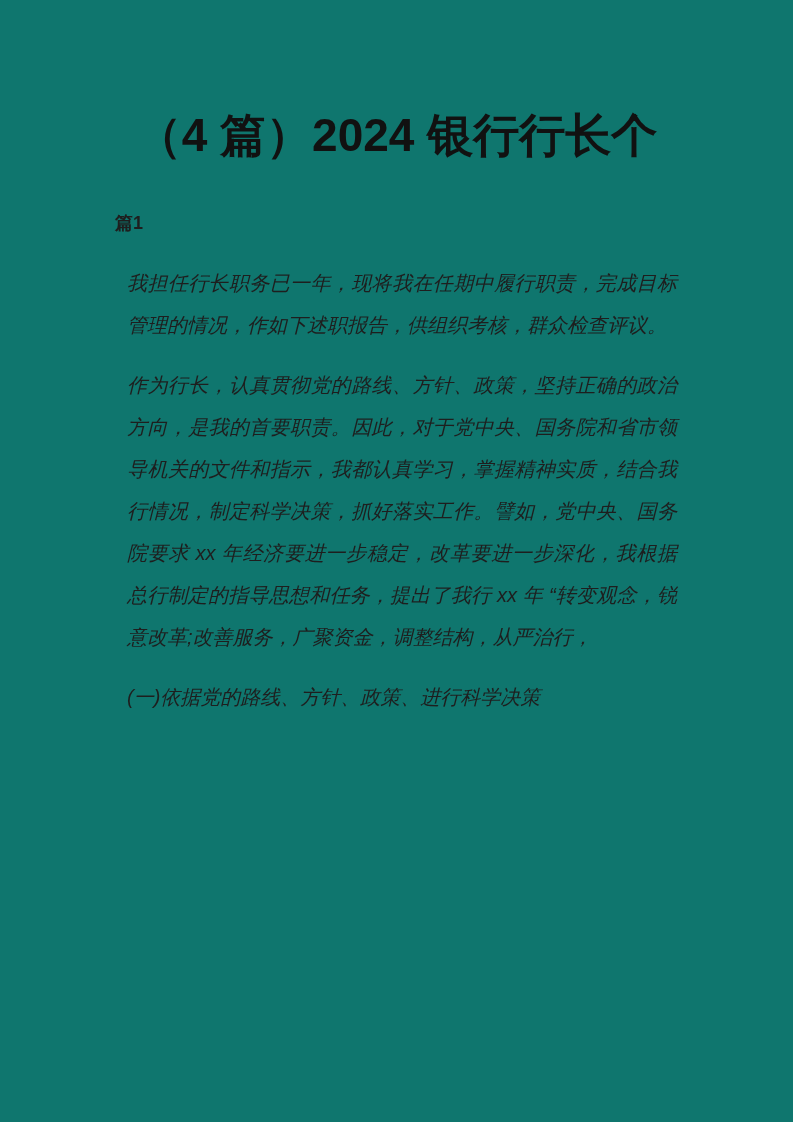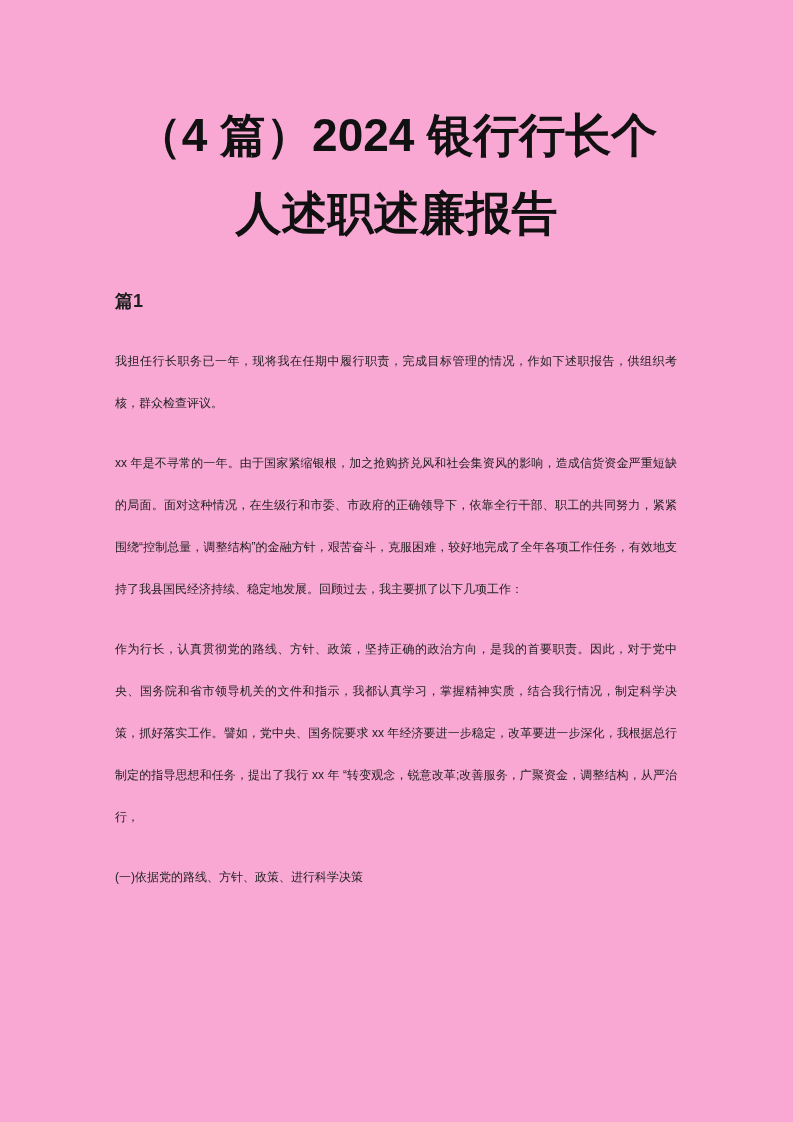--- a/index.html
+++ b/index.html
@@ -5,21 +5,21 @@
   html, body {
     margin: 0;
     padding: 0;
     background: #ffffff;
   }
   .page {
     position: relative;
     width: 793px;
     height: 1122px;
     margin: 0 auto;
-    background: #f9a8d4;
+    background: #0f766e;
     overflow: hidden;
     font-family: "Liberation Sans", sans-serif;
     color: #1e1e1e;
   }
   .doc-title {
     margin: 96px 40px 0 40px;
     text-align: center;
     font-size: 46px;
     line-height: 78px;
     font-weight: 700;
@@ -32,49 +32,48 @@
   .content {
     margin: 28px 116px 0 115px;
   }
   .section-label {
     margin: 0 0 18px 0;
     font-size: 18px;
     line-height: 42px;
     font-weight: 700;
   }
   .para {
-    margin: 0 0 18px 0;
-    font-size: 12px;
+    margin: 0 0 18px 12px;
+    font-size: 20px;
     line-height: 42px;
     font-weight: 400;
     text-align: justify;
     text-justify: inter-ideograph;
     word-break: break-all;
+    font-style: italic;
   }
   .para.heading-line {
     text-align: left;
   }
 </style>
 </head>
 <body>
 
 <div class="page">
 
   <h1 class="doc-title">
     <span class="title-line">（4 篇）2024 银行行长个</span>
-    <span class="title-line">人述职述廉报告</span>
   </h1>
 
   <div class="content">
 
     <p class="section-label">篇1</p>
 
     <p class="para">我担任行长职务已一年，现将我在任期中履行职责，完成目标管理的情况，作如下述职报告，供组织考核，群众检查评议。</p>
 
-    <p class="para">xx 年是不寻常的一年。由于国家紧缩银根，加之抢购挤兑风和社会集资风的影响，造成信货资金严重短缺的局面。面对这种情况，在生级行和市委、市政府的正确领导下，依靠全行干部、职工的共同努力，紧紧围绕“控制总量，调整结构”的金融方针，艰苦奋斗，克服困难，较好地完成了全年各项工作任务，有效地支持了我县国民经济持续、稳定地发展。回顾过去，我主要抓了以下几项工作：</p>
 
     <p class="para">作为行长，认真贯彻党的路线、方针、政策，坚持正确的政治方向，是我的首要职责。因此，对于党中央、国务院和省市领导机关的文件和指示，我都认真学习，掌握精神实质，结合我行情况，制定科学决策，抓好落实工作。譬如，党中央、国务院要求 xx 年经济要进一步稳定，改革要进一步深化，我根据总行制定的指导思想和任务，提出了我行 xx 年 “转变观念，锐意改革;改善服务，广聚资金，调整结构，从严治行，</p>
 
     <p class="para heading-line">(一)依据党的路线、方针、政策、进行科学决策</p>
 
   </div>
 
 </div>
 
 </body></html>

